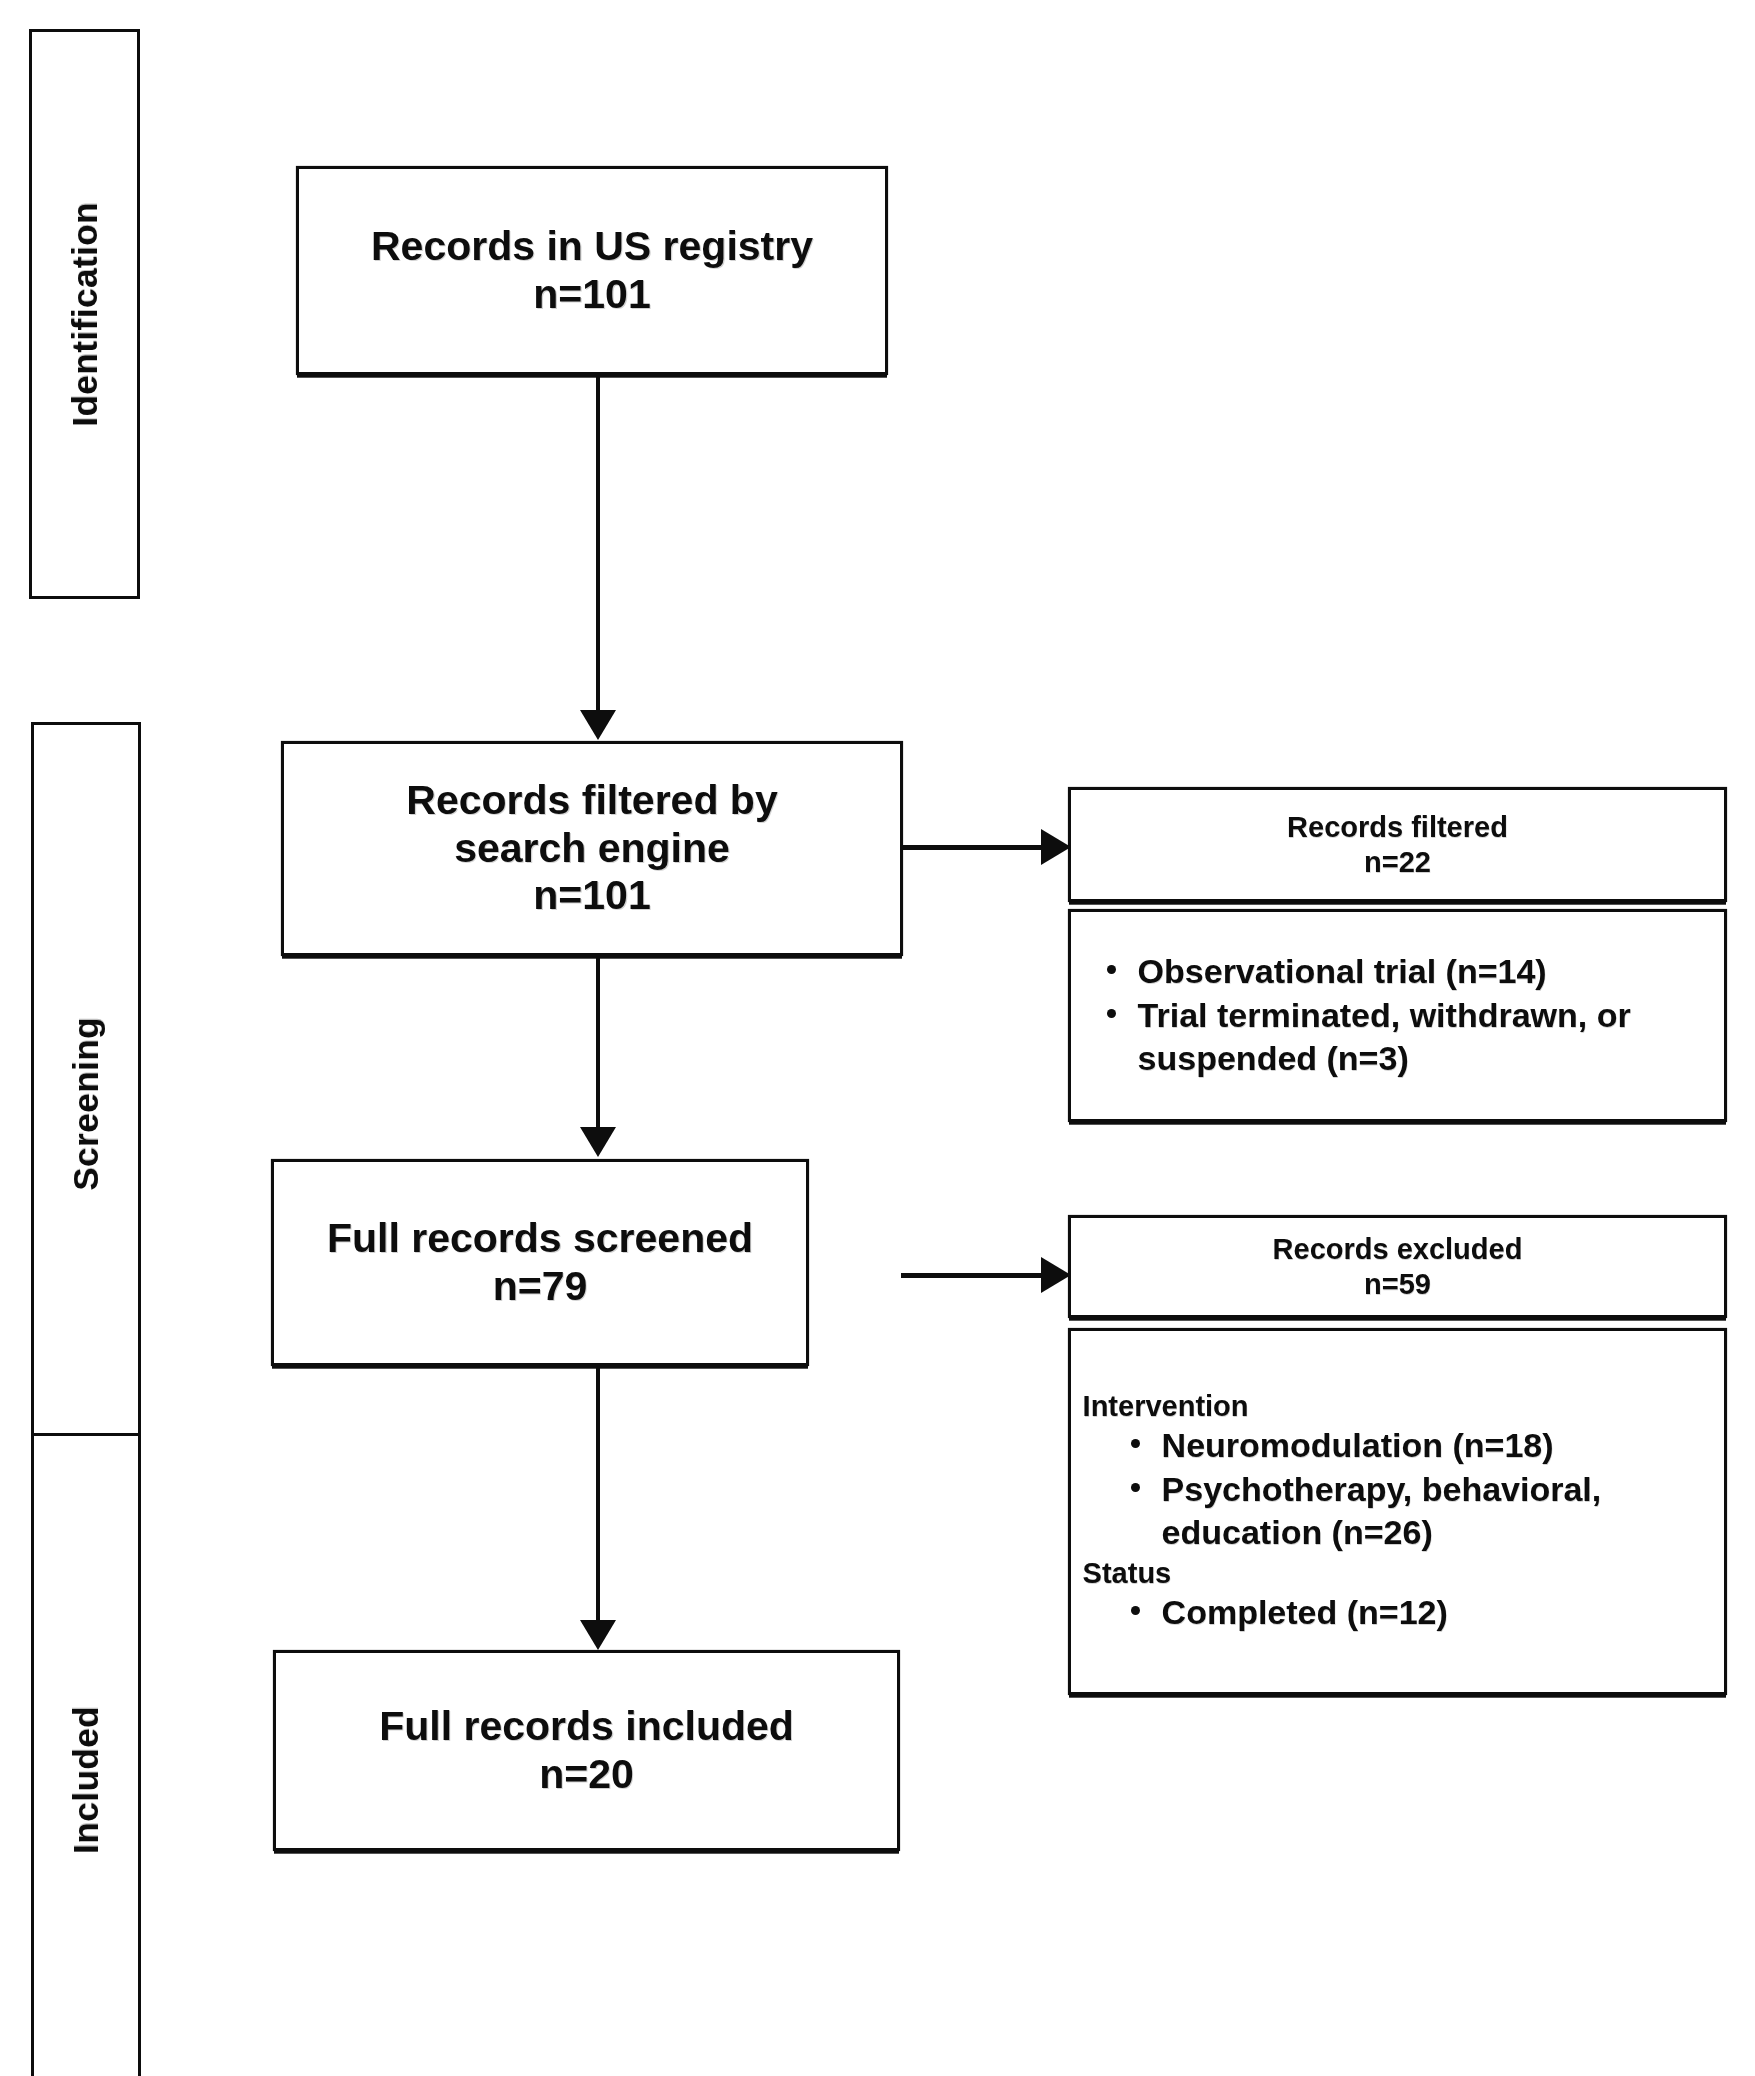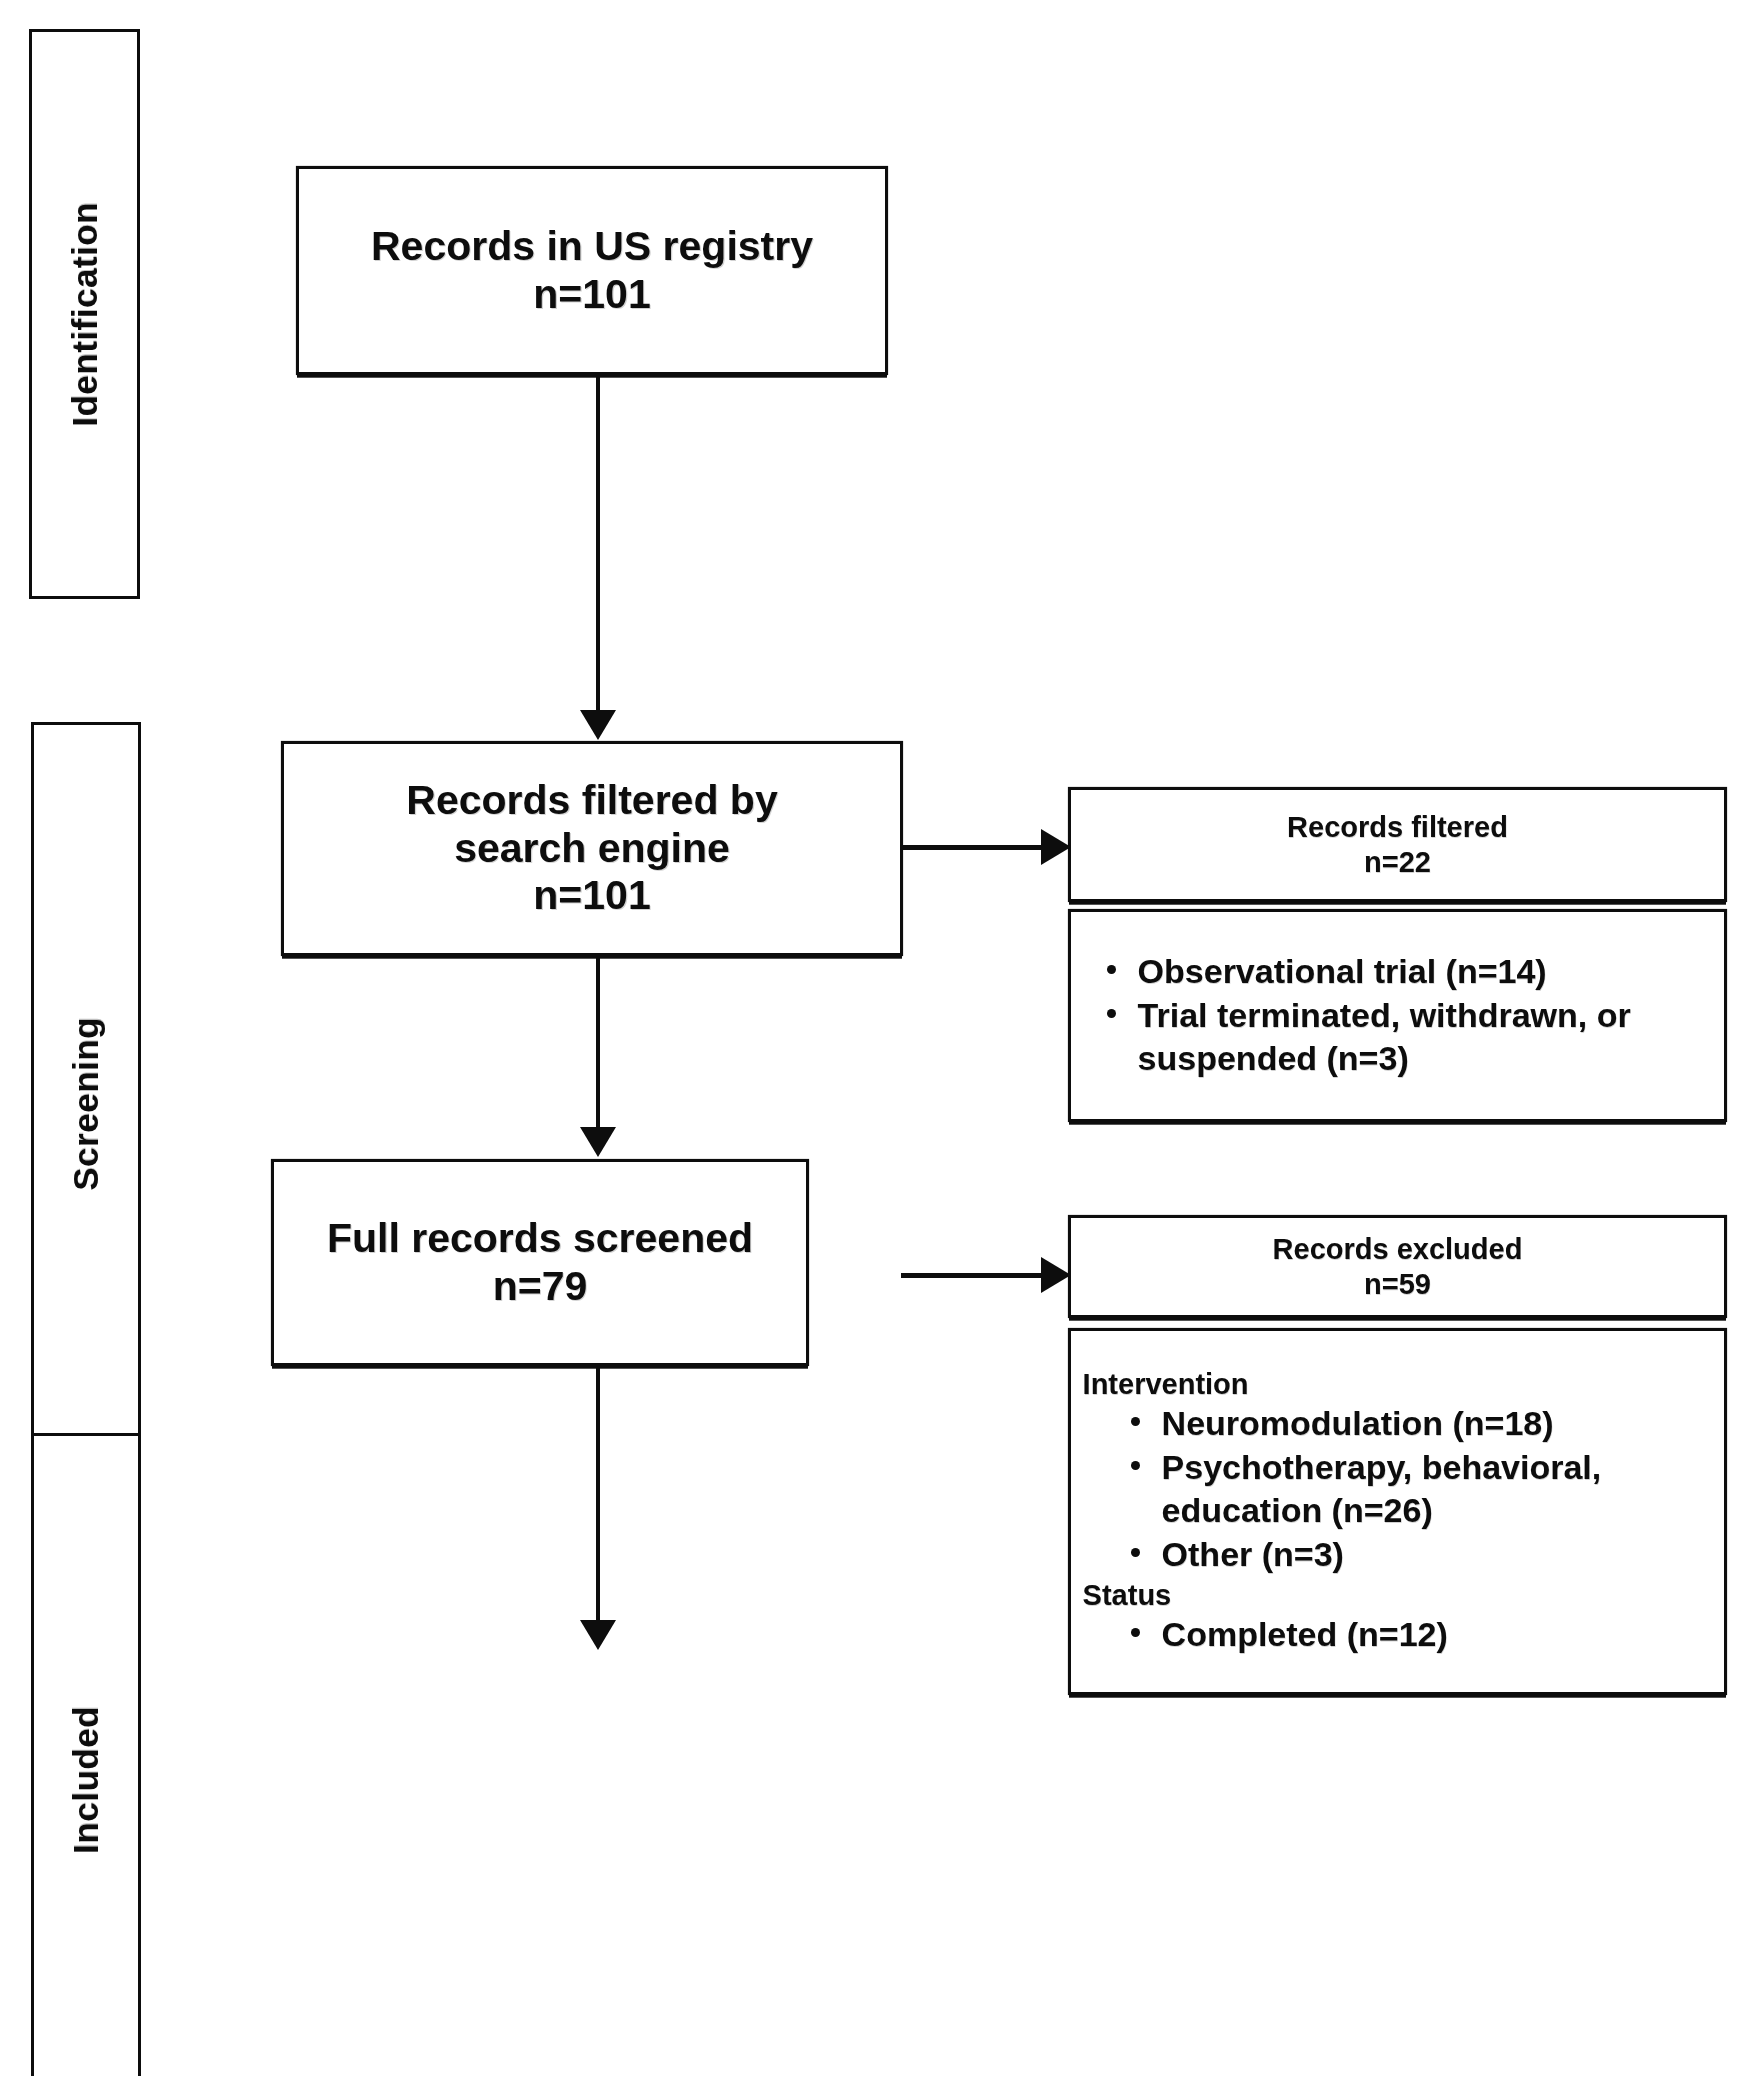--- a/index.html
+++ b/index.html
@@ -191,20 +191,24 @@
     <div class="main-line">Full records screened</div>
     <div class="main-line">n=79</div>
   </div>
 
   <div class="h-line" style="left:901px; top:1273px; width:143px;"></div>
   <div class="h-arrowhead" style="left:1041px; top:1257px;"></div>
 
   <div class="v-line" style="left:596px; top:1366px; height:257px;"></div>
   <div class="v-arrowhead" style="left:580px; top:1620px;"></div>
 
+  <div class="box main-box" style="left:274px; top:1651px; width:625px; height:199px;">
+    <div class="main-line">Full records included</div>
+    <div class="main-line">n=20</div>
+  </div>
 
   <div class="box side-box" style="left:1069px; top:788px; width:657px; height:113px;">
     <div class="side-line">Records filtered</div>
     <div class="side-line">n=22</div>
   </div>
 
   <div class="box detail-box" style="left:1069px; top:910px; width:657px; height:211px;">
     <ul class="bullets">
       <li>Observational trial (n=14)</li>
       <li>Trial terminated, withdrawn, or suspended (n=3)</li>
@@ -214,21 +218,20 @@
   <div class="box side-box" style="left:1069px; top:1216px; width:657px; height:101px;">
     <div class="side-line">Records excluded</div>
     <div class="side-line">n=59</div>
   </div>
 
   <div class="box detail-box" style="left:1069px; top:1329px; width:657px; height:365px;">
     <div class="detail-heading">Intervention</div>
     <ul class="bullets indented">
       <li>Neuromodulation (n=18)</li>
       <li>Psychotherapy, behavioral, education (n=26)</li>
-      <li>Other (n=3)</li>
     </ul>
     <div class="detail-heading">Status</div>
     <ul class="bullets indented">
       <li>Completed (n=12)</li>
     </ul>
   </div>
 
 </div>
 
 

